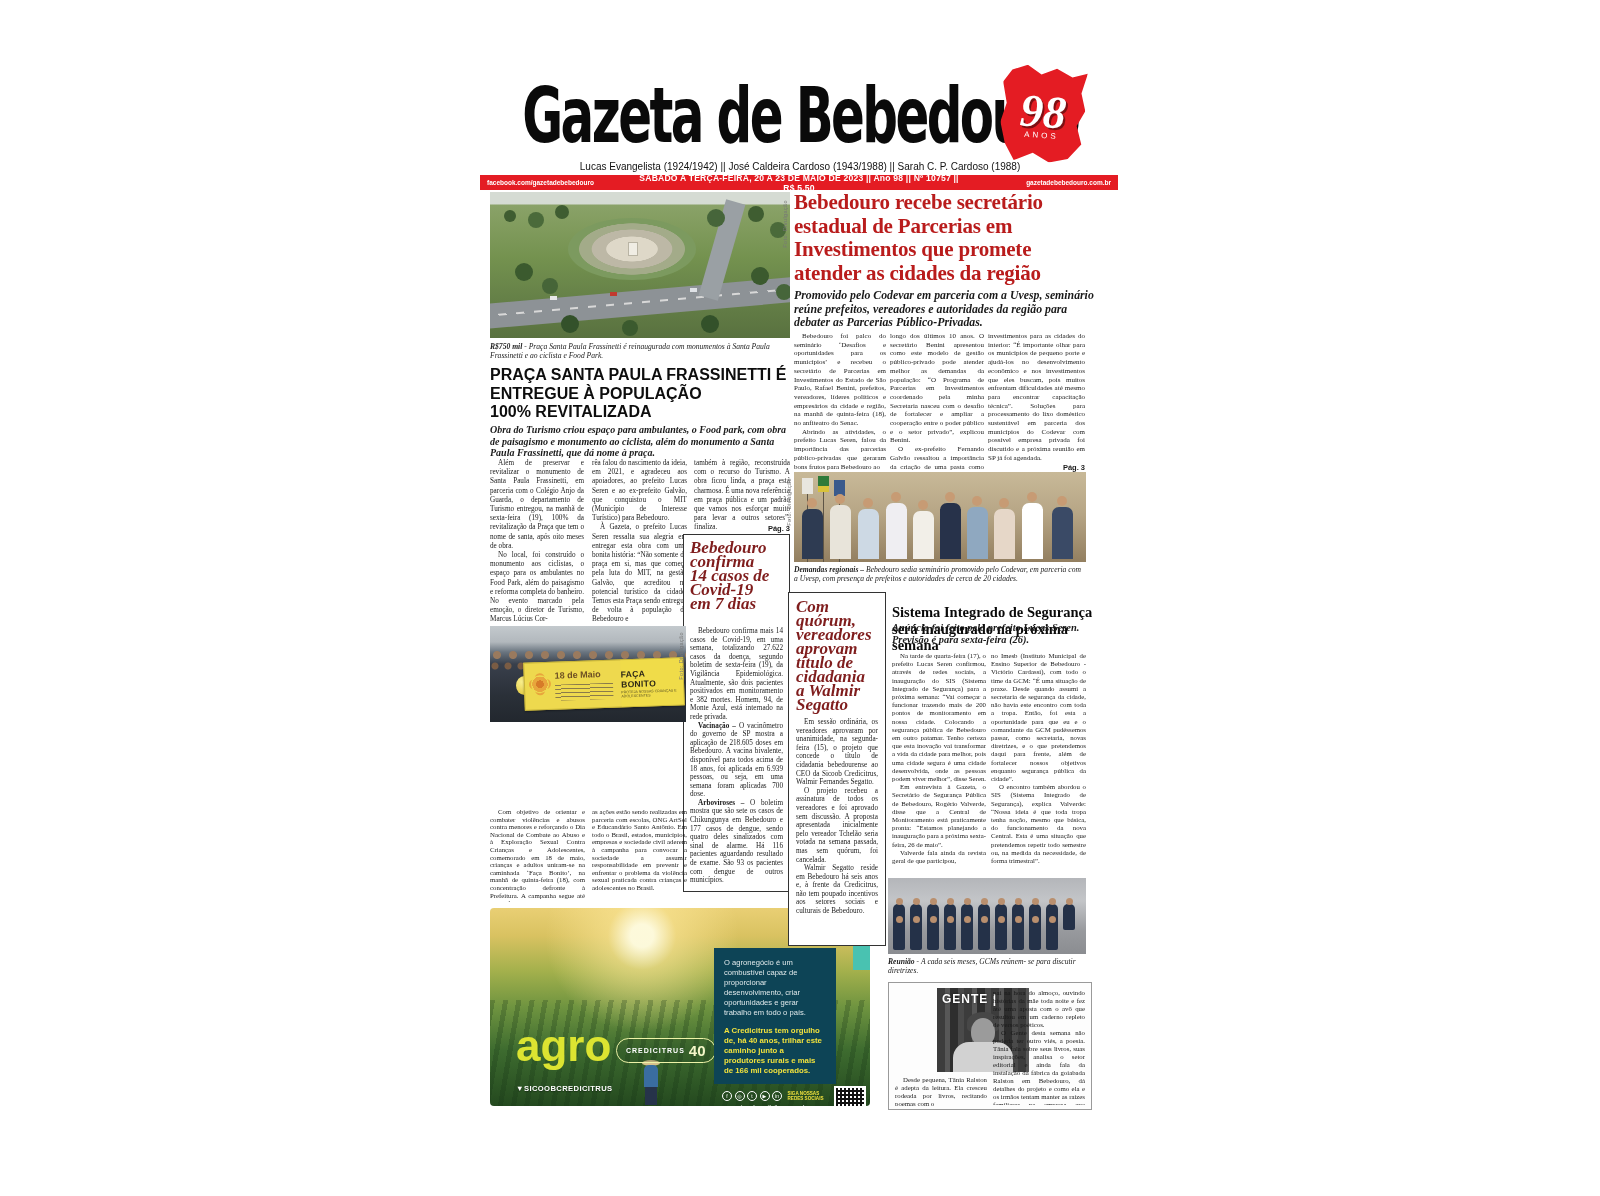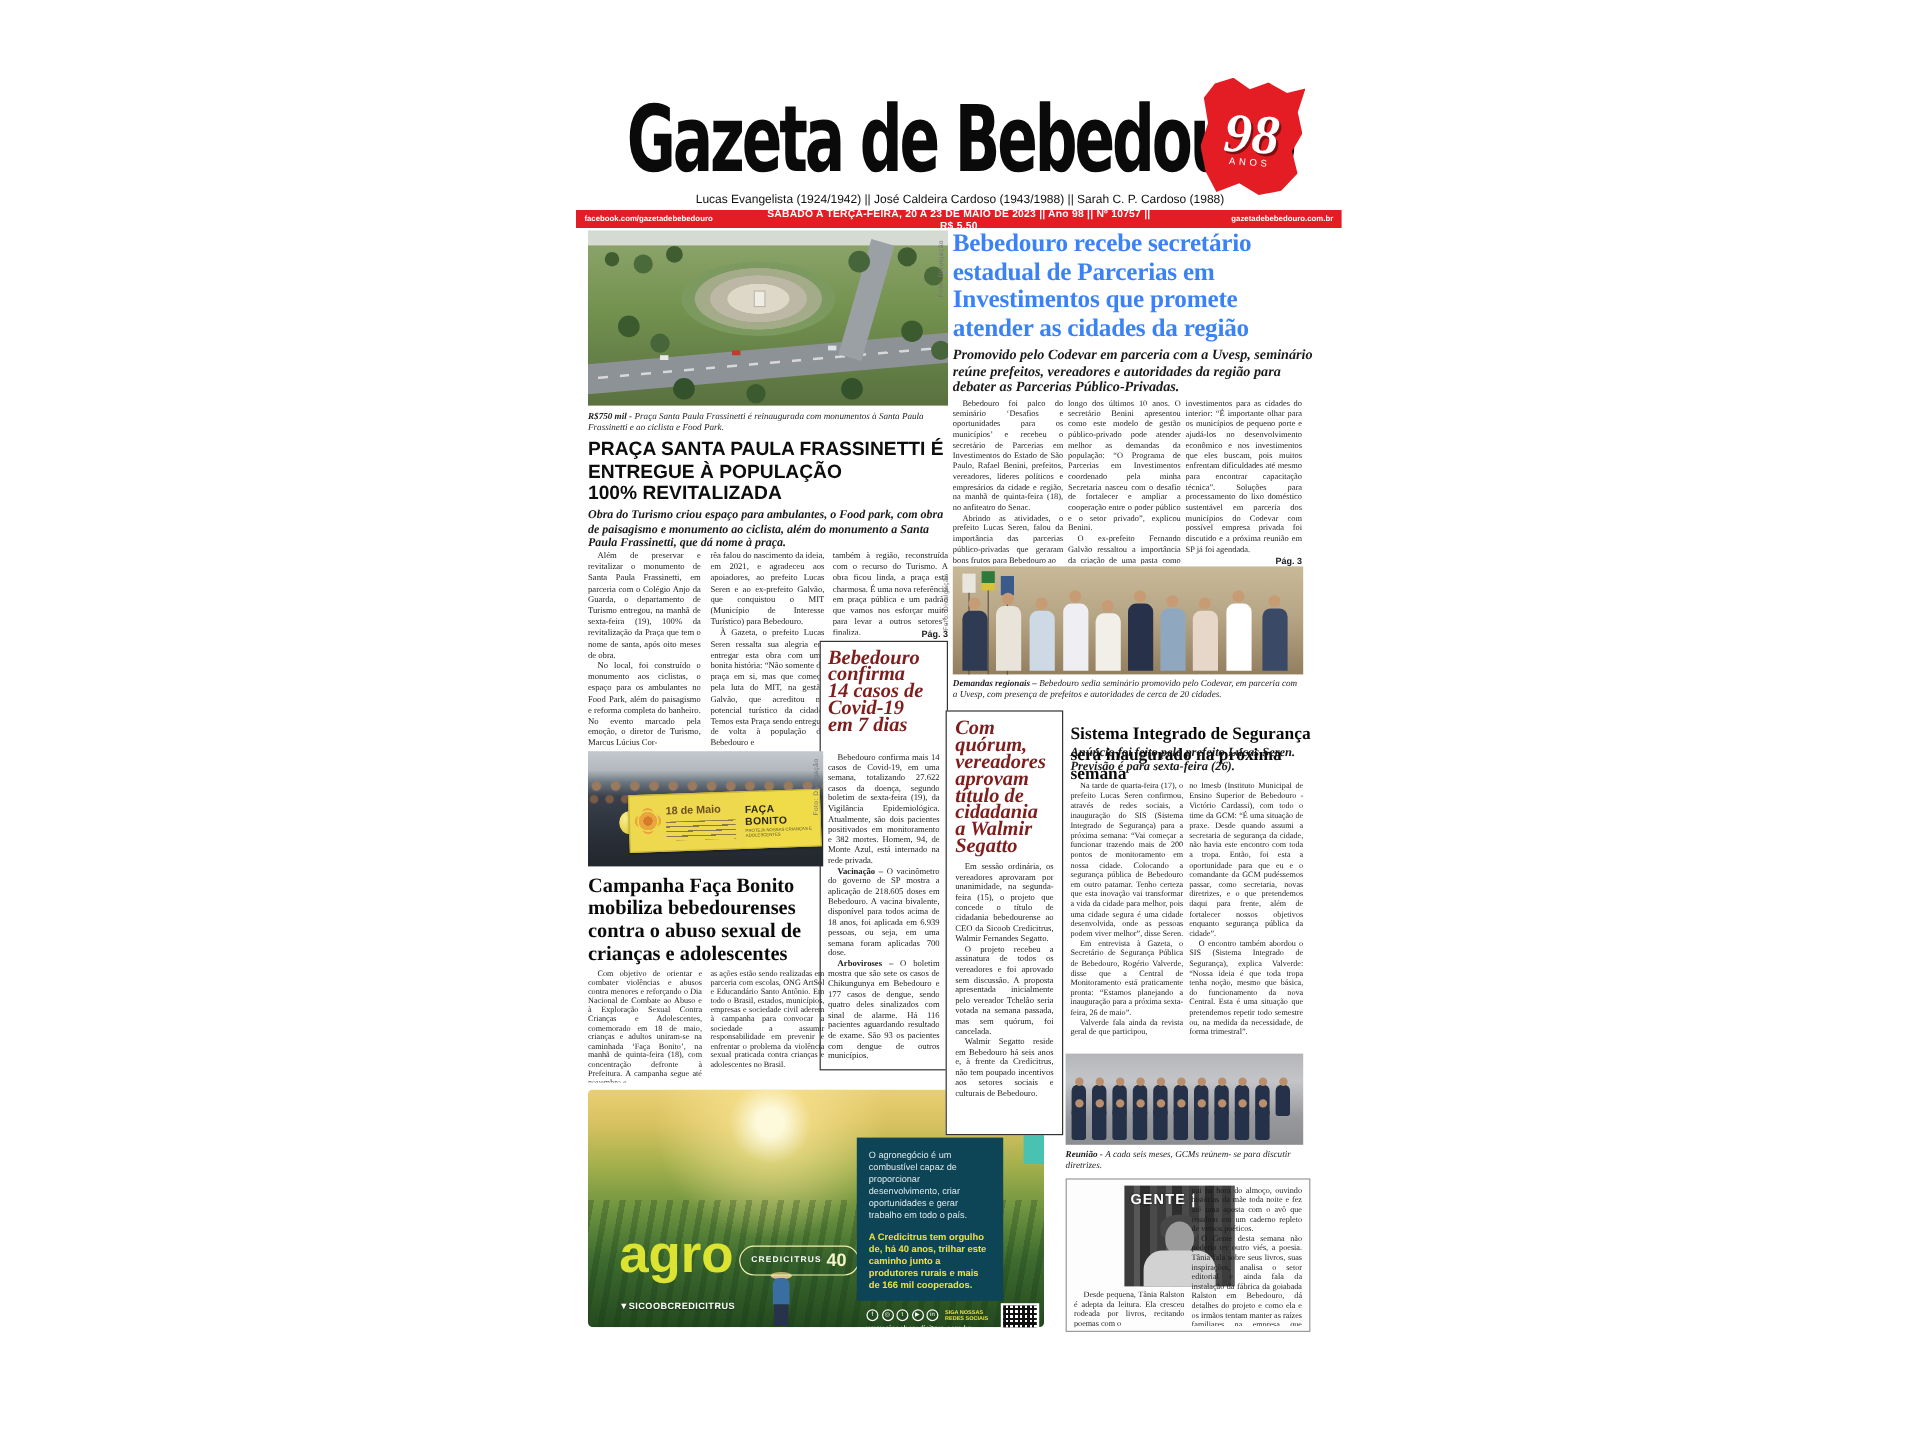--- a/index.html
+++ b/index.html
@@ -22,21 +22,21 @@
             font-size:10px;color:#111;}
   .infobar{left:0;top:115px;width:638px;height:15px;background:#e41c23;color:#fff;display:flex;align-items:center;
            font-family:"Liberation Sans",sans-serif;font-weight:700;}
   .infobar .l{font-size:6.5px;width:150px;padding-left:7px;text-align:left;}
   .infobar .c{flex:1;text-align:center;font-size:8.6px;letter-spacing:.2px;}
   .infobar .r{font-size:6.5px;width:150px;padding-right:7px;text-align:right;}
 
   
   .headline{white-space:pre-line;}
   .h-sans{font-family:"Liberation Sans",sans-serif;font-weight:800;font-size:16px;line-height:18.5px;color:#0d0d0d;}
-  .h-serif-big{font-family:"Liberation Serif",serif;font-weight:700;font-size:21px;line-height:23.5px;letter-spacing:-.2px;color:#3b82f6;}
+  .h-serif-big{font-family:"Liberation Serif",serif;font-weight:700;font-size:21px;line-height:23.5px;letter-spacing:-.2px;color:#b91c1c;}
   .h-serif-md{font-family:"Liberation Serif",serif;font-weight:700;font-size:17px;line-height:19px;color:#0a0a0a;}
   .h-serif-sm{font-family:"Liberation Serif",serif;font-weight:700;font-size:14.5px;line-height:16.5px;color:#0a0a0a;}
   .h-box{font-family:"Liberation Serif",serif;font-weight:700;font-style:italic;font-size:17px;line-height:14px;color:#7f1d1d;}
   .sub{font-family:"Liberation Serif",serif;font-weight:700;font-style:italic;}
   .cap{font-family:"Liberation Serif",serif;font-style:italic;font-size:7.6px;line-height:9px;color:#222;}
   .cap b{font-style:italic;margin-right:2px;}
   .col{text-align:justify;overflow:hidden;}
   .col p{margin:0;text-indent:8px;}
   .col p.ni{text-indent:0;}
   .pageref{display:block;text-align:right;font-family:"Liberation Sans",sans-serif;font-weight:700;font-size:7.5px;margin-top:1px;}
@@ -232,24 +232,20 @@
         <span class="faca-date">18 de Maio</span>
         <span class="faca-lines"></span>
       </div>
       <div class="faca-right">
         <span class="faca-title">FAÇA BONITO</span>
         <span class="faca-sub">PROTEJA NOSSAS CRIANÇAS E ADOLESCENTES</span>
       </div>
     </div>
   </div>
   <div class="abs vcred" style="left:198px;top:572px;">Foto: Divulgação</div>
-  <div class="abs headline h-serif-md" style="left:10px;top:668px;width:204px;">Campanha Faça Bonito
-mobiliza bebedourenses
-contra o abuso sexual de
-crianças e adolescentes</div>
   <div class="abs col f-camp" style="left:10px;top:748px;width:95px;height:94px;">
     <p>Com objetivo de orientar e combater violências e abusos contra menores e reforçando o Dia Nacional de Combate ao Abuso e à Exploração Sexual Contra Crianças e Adolescentes, comemorado em 18 de maio, crianças e adultos uniram-se na caminhada ‘Faça Bonito’, na manhã de quinta-feira (18), com concentração defronte à Prefeitura. A campanha segue até novembro e</p>
   </div>
   <div class="abs col f-camp" style="left:112px;top:748px;width:95px;height:94px;">
     <p class="ni">as ações estão sendo realizadas em parceria com escolas, ONG ArtSol e Educandário Santo Antônio. Em todo o Brasil, estados, municípios, empresas e sociedade civil aderem à campanha para convocar a sociedade a assumir responsabilidade em prevenir e enfrentar o problema da violência sexual praticada contra crianças e adolescentes no Brasil.</p>
   </div>
 
   <div class="abs photo ad">
     <div class="ad-rows"></div>
     <div class="farmer">

